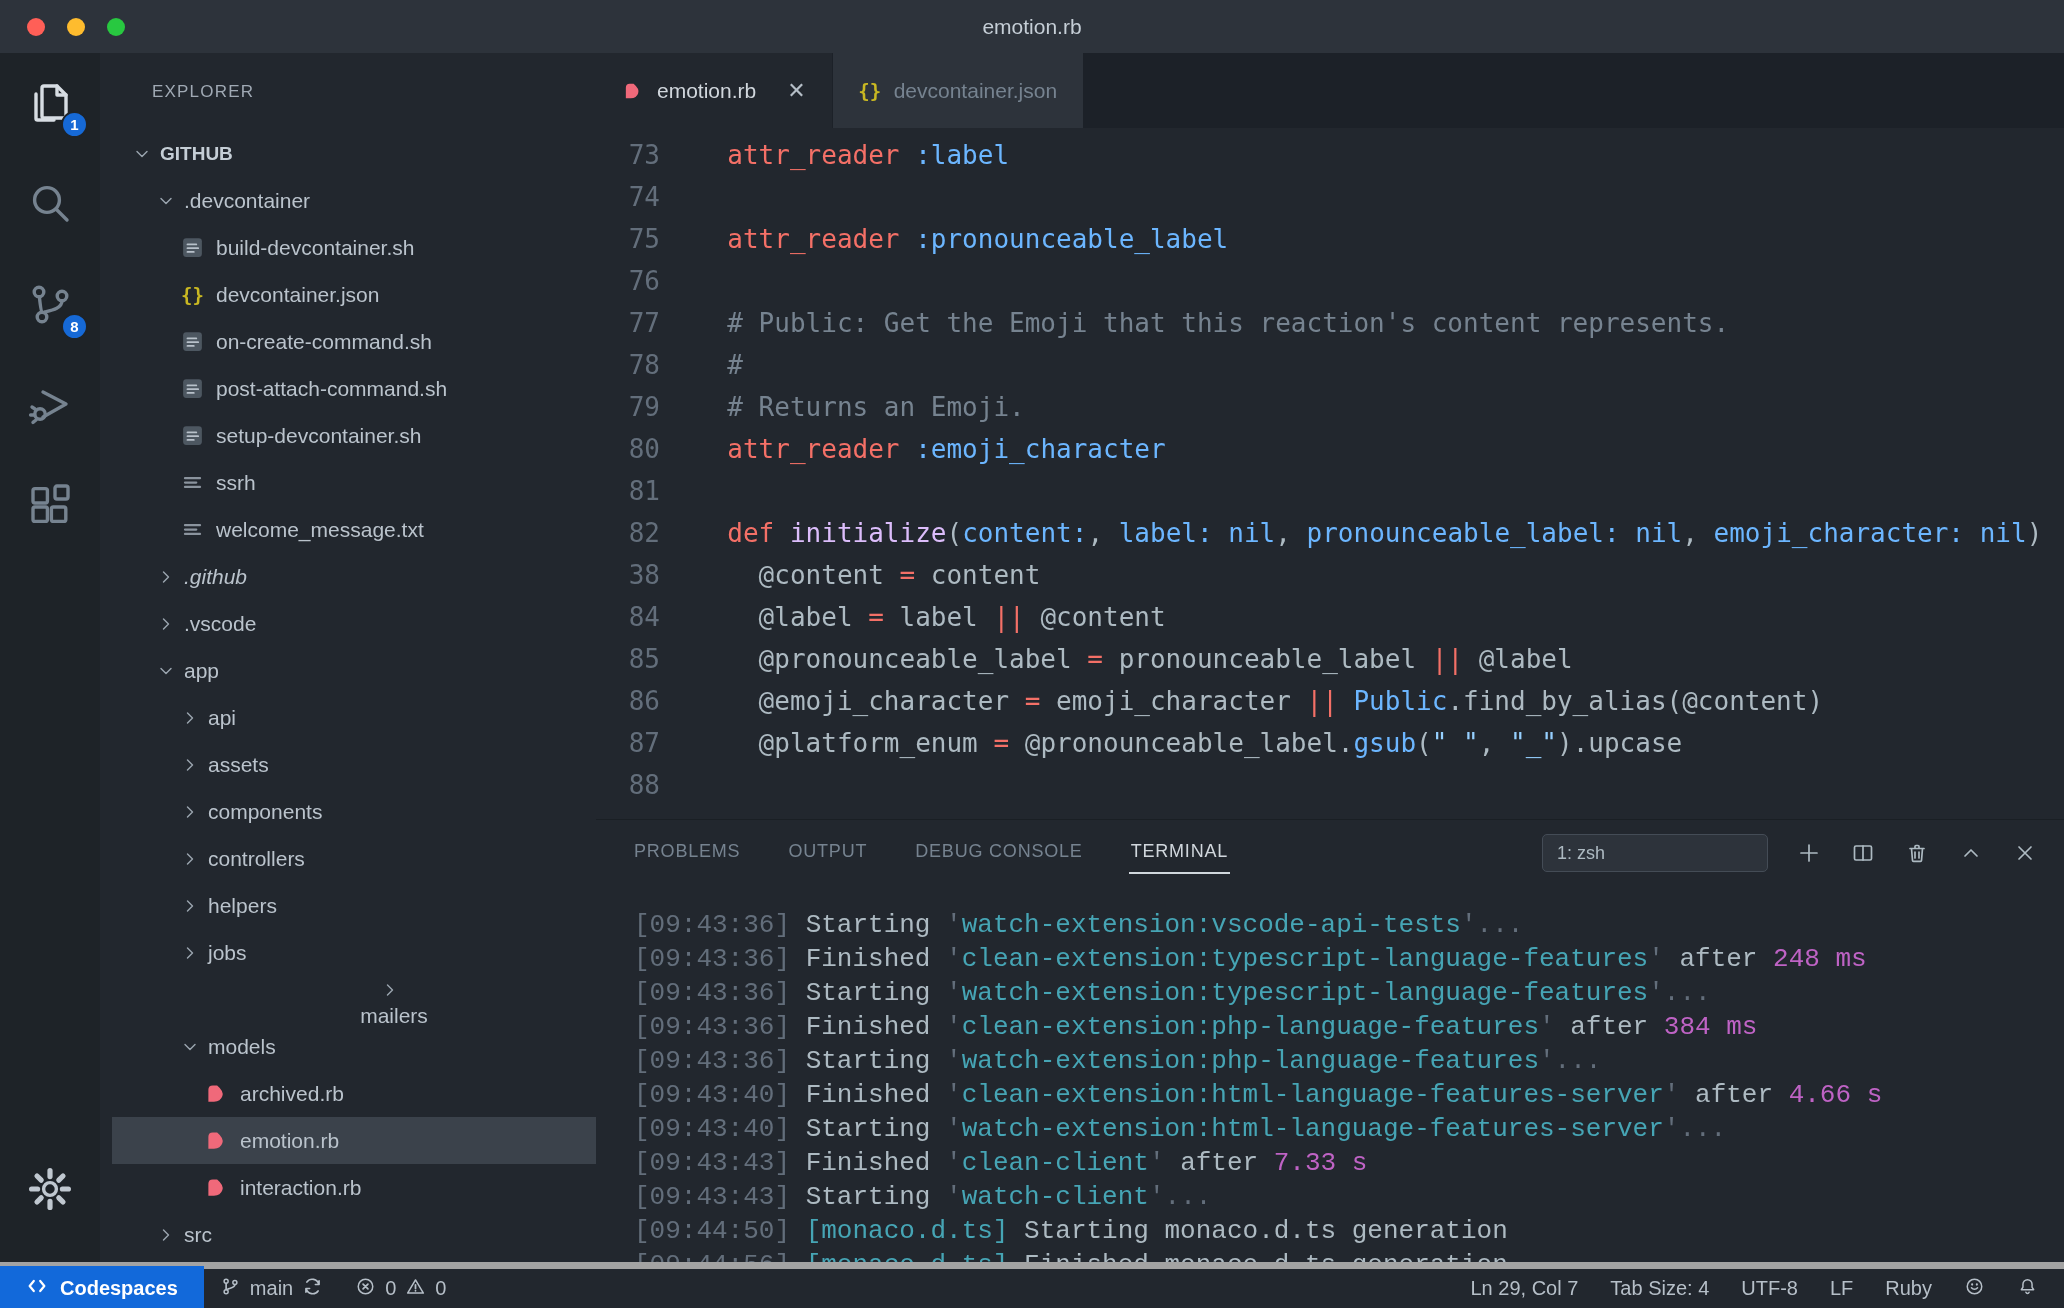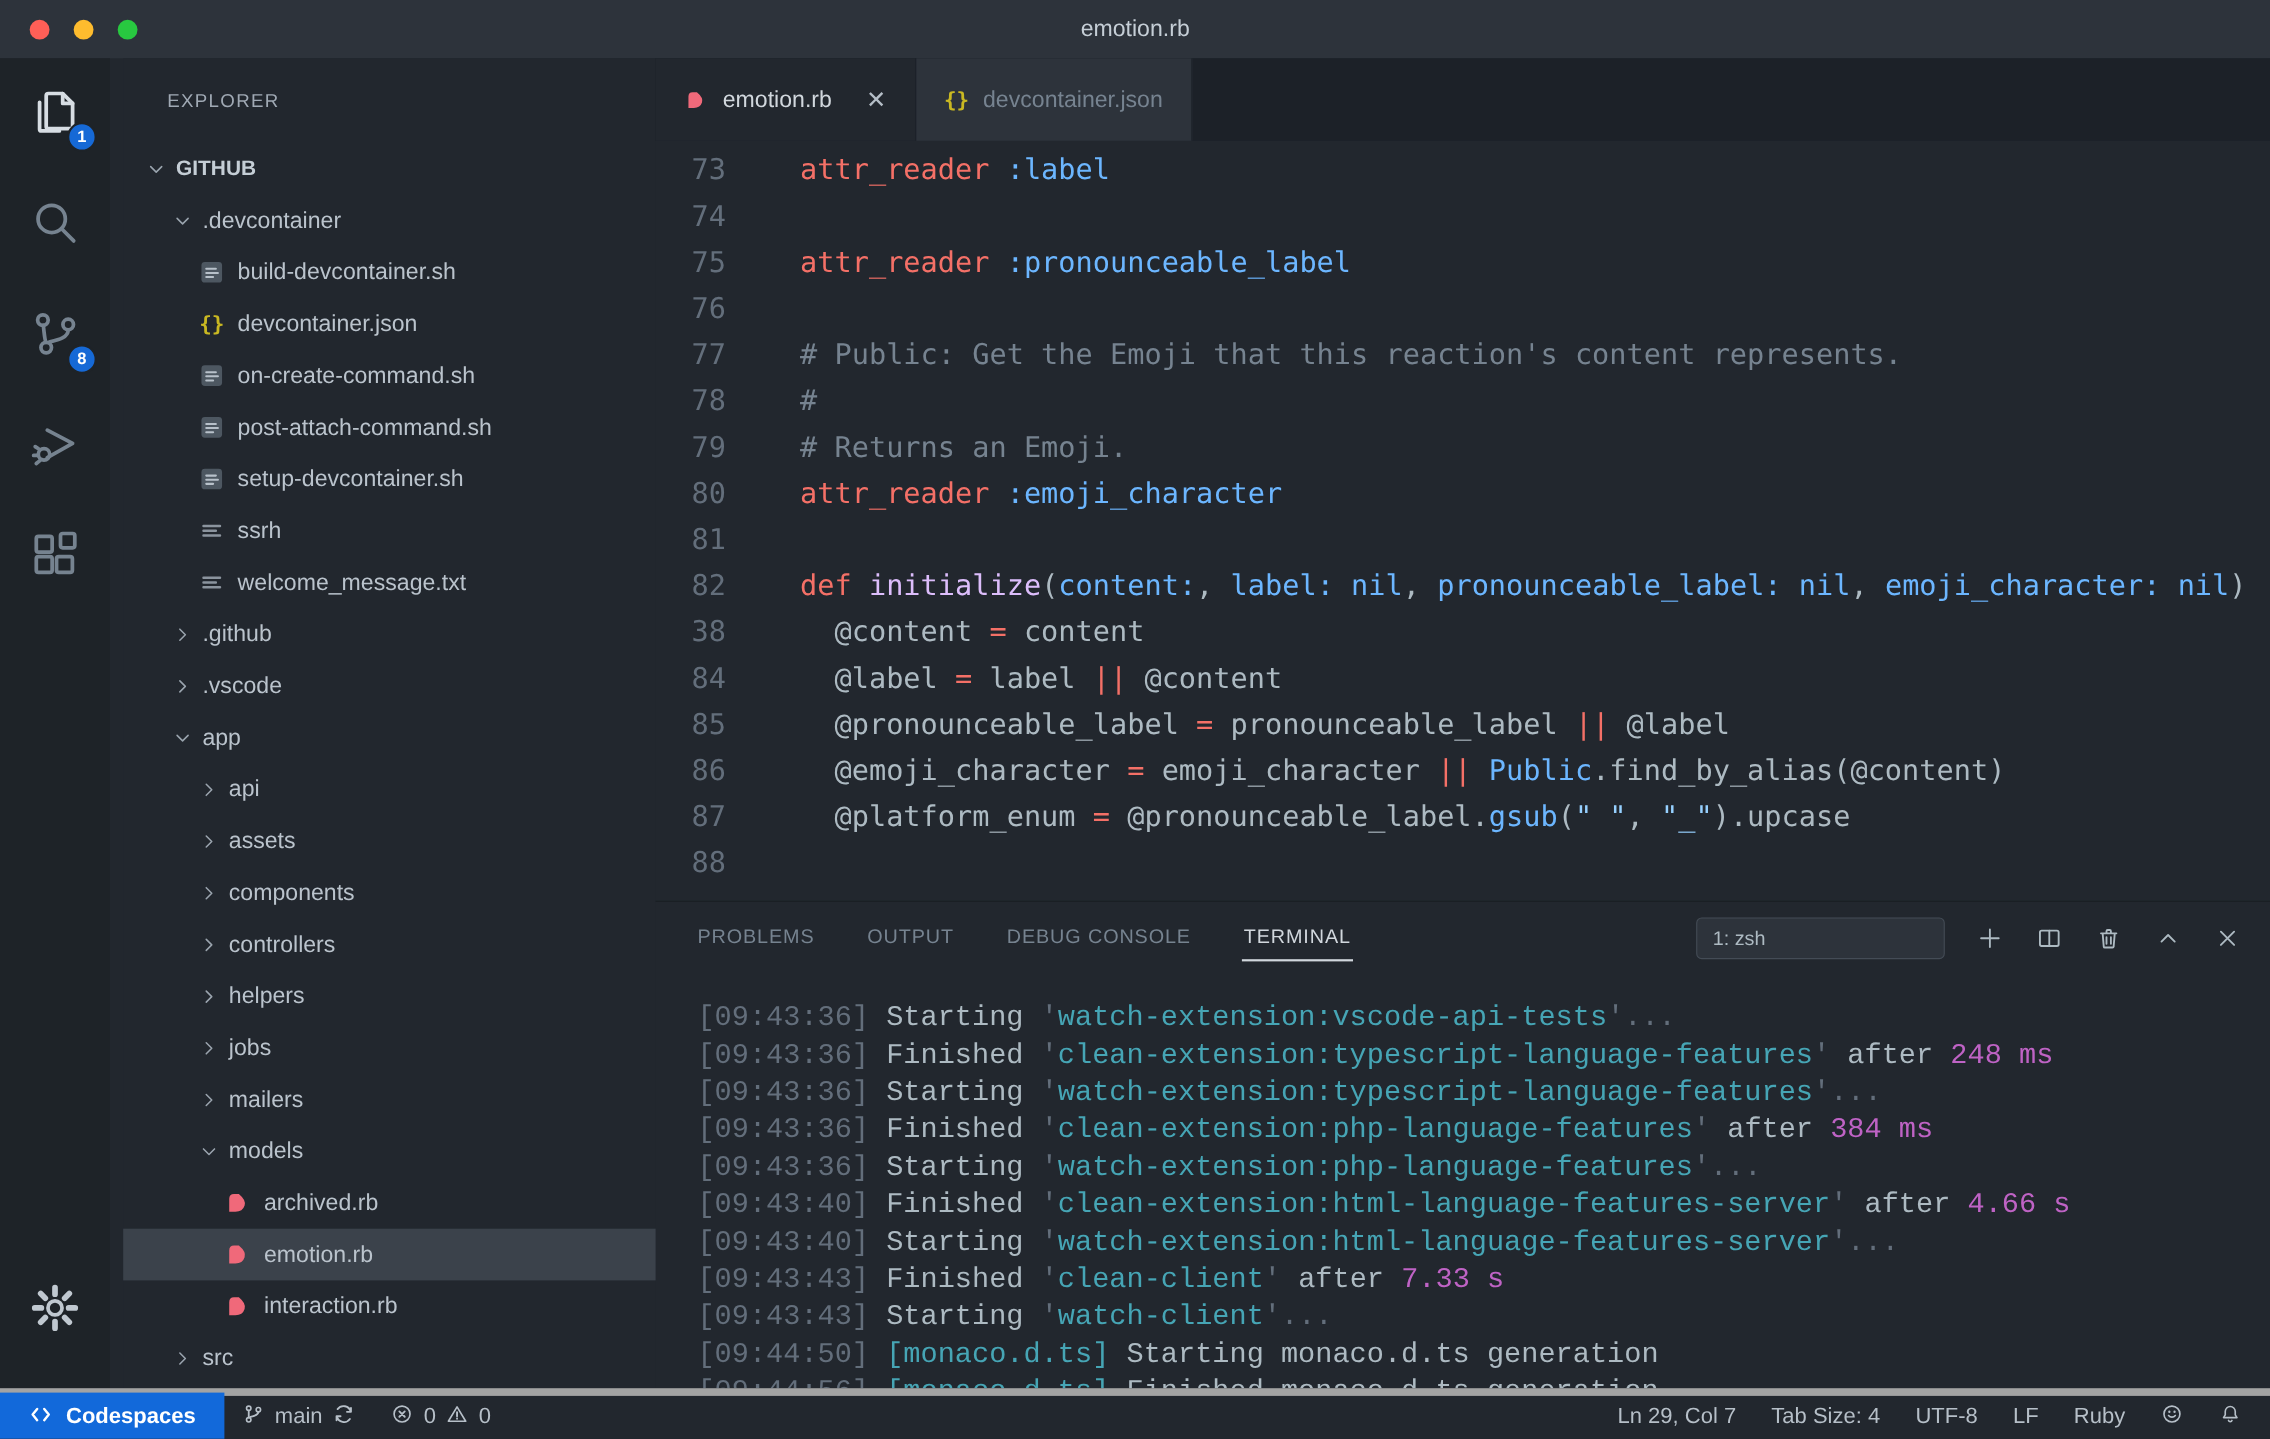--- a/index.html
+++ b/index.html
@@ -216,39 +216,39 @@
           <span>ssrh</span>
         </div>
         <div class="trow" style="padding-left: 68px;">
           <span class="ficon">
             <svg viewBox="0 0 20 20">
               <path d="M4 6.5h12M4 10h9M4 13.5h12" stroke="#8b949e" stroke-width="1.8" stroke-linecap="round"></path>
             </svg>
           </span>
           <span>welcome_message.txt</span>
         </div>
+        <div class="trow" style="padding-left: 44px; font-style: italic;">
+          <span class="chev">
+            <svg viewBox="0 0 24 24" fill="none" stroke="currentColor" stroke-width="1.7" stroke-linecap="round" stroke-linejoin="round">
+              <path d="M9 6l6 6-6 6"></path>
+            </svg>
+          </span>
+          <span>.github</span>
+        </div>
         <div class="trow" style="padding-left: 44px;">
           <span class="chev">
             <svg viewBox="0 0 24 24" fill="none" stroke="currentColor" stroke-width="1.7" stroke-linecap="round" stroke-linejoin="round">
               <path d="M9 6l6 6-6 6"></path>
             </svg>
           </span>
-          <span>.github</span>
+          <span>.vscode</span>
         </div>
         <div class="trow" style="padding-left: 44px;">
           <span class="chev">
             <svg viewBox="0 0 24 24" fill="none" stroke="currentColor" stroke-width="1.7" stroke-linecap="round" stroke-linejoin="round">
-              <path d="M9 6l6 6-6 6"></path>
-            </svg>
-          </span>
-          <span>.vscode</span>
-        </div>
-        <div class="trow" style="padding-left: 44px;">
-          <span class="chev">
-            <svg viewBox="0 0 24 24" fill="none" stroke="currentColor" stroke-width="1.7" stroke-linecap="round" stroke-linejoin="round">
               <path d="M6 9l6 6 6-6"></path>
             </svg>
           </span>
           <span>app</span>
         </div>
         <div class="trow" style="padding-left: 68px;">
           <span class="chev">
             <svg viewBox="0 0 24 24" fill="none" stroke="currentColor" stroke-width="1.7" stroke-linecap="round" stroke-linejoin="round">
               <path d="M9 6l6 6-6 6"></path>
             </svg>
@@ -288,21 +288,21 @@
           <span>helpers</span>
         </div>
         <div class="trow" style="padding-left: 68px;">
           <span class="chev">
             <svg viewBox="0 0 24 24" fill="none" stroke="currentColor" stroke-width="1.7" stroke-linecap="round" stroke-linejoin="round">
               <path d="M9 6l6 6-6 6"></path>
             </svg>
           </span>
           <span>jobs</span>
         </div>
-        <div class="trow" style="padding-left: 68px;">
+        <div class="trow" style="padding-left: 68px; flex-direction: column;">
           <span class="chev">
             <svg viewBox="0 0 24 24" fill="none" stroke="currentColor" stroke-width="1.7" stroke-linecap="round" stroke-linejoin="round">
               <path d="M9 6l6 6-6 6"></path>
             </svg>
           </span>
           <span>mailers</span>
         </div>
         <div class="trow" style="padding-left: 68px;">
           <span class="chev">
             <svg viewBox="0 0 24 24" fill="none" stroke="currentColor" stroke-width="1.7" stroke-linecap="round" stroke-linejoin="round">

